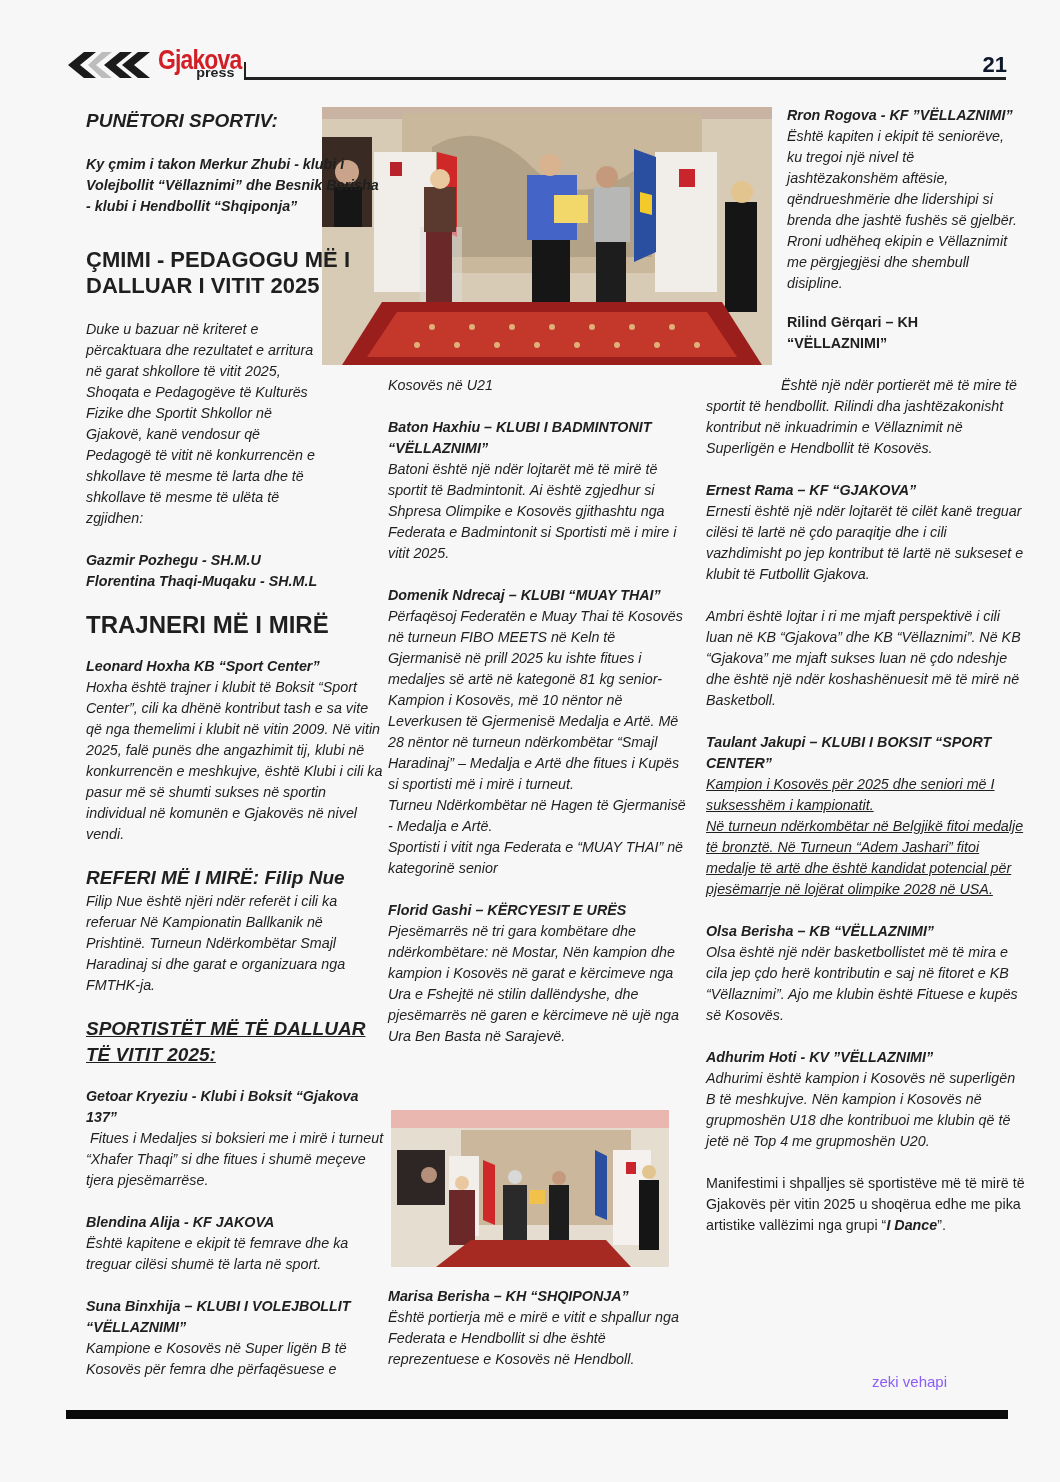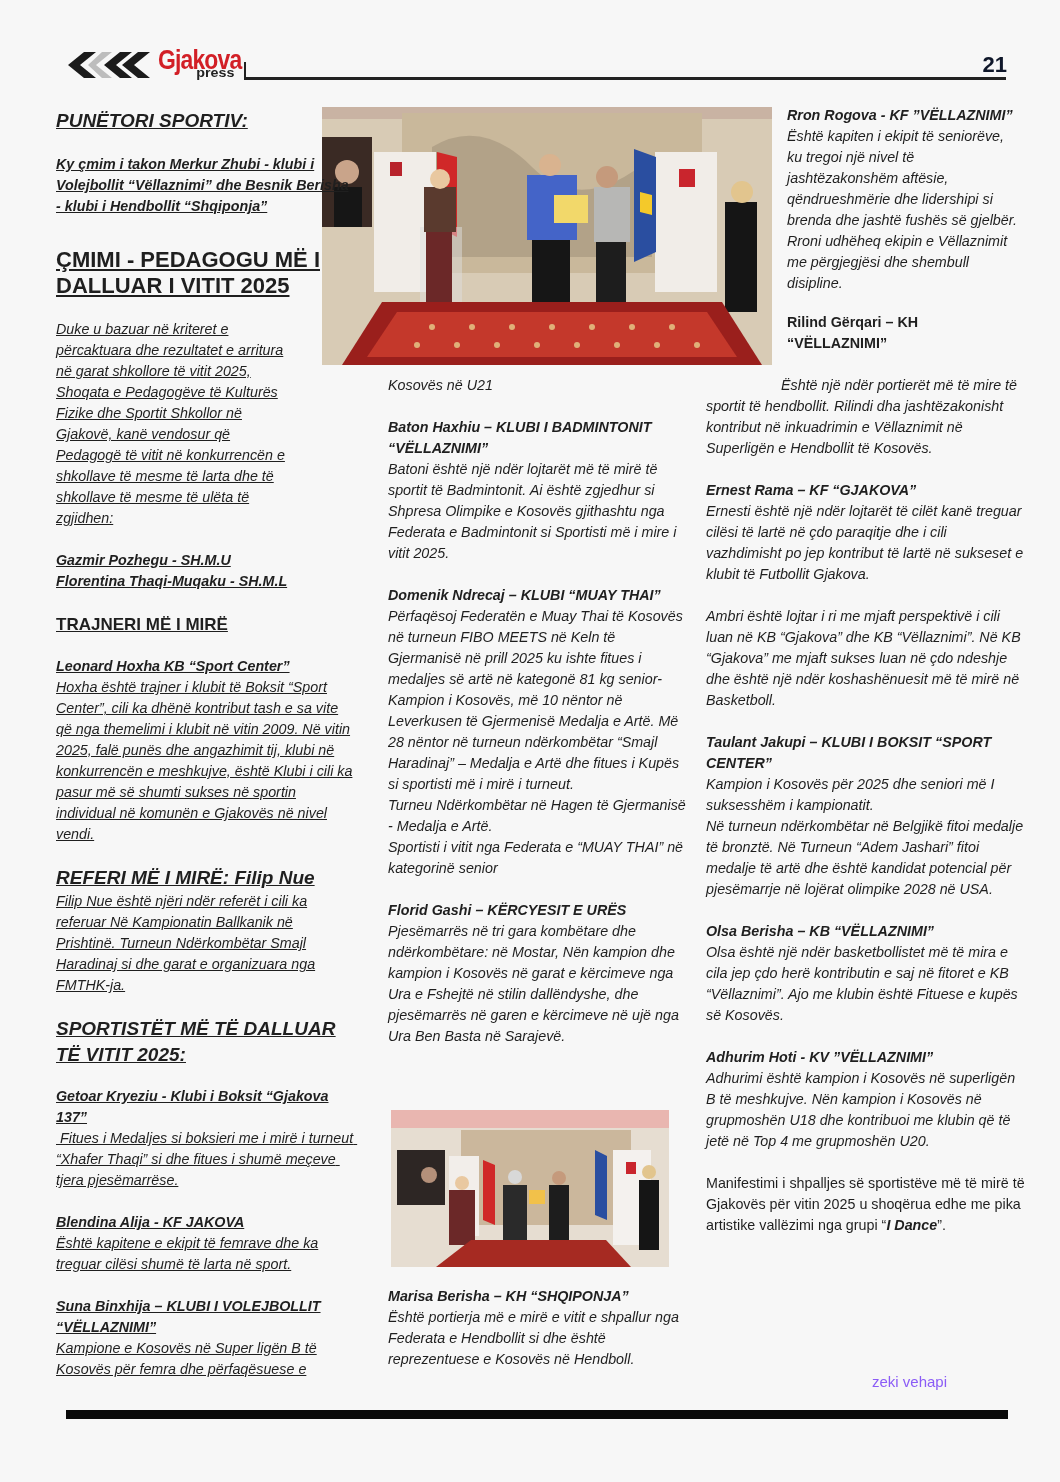--- a/index.html
+++ b/index.html
@@ -13,21 +13,21 @@
   .logo-sub{position:absolute;left:40px;top:18px;font-weight:900;font-size:13px;color:#222;line-height:13px;transform:scaleX(1.1);}
   .header-rule{position:absolute;left:178px;top:29px;width:762px;height:3px;background:#222;}
   .header-rule-v{position:absolute;left:178px;top:14px;width:2px;height:18px;background:#222;}
   .page-num{position:absolute;right:4px;top:4px;font-weight:900;font-size:22px;color:#0f172a;}
 
   .col{position:absolute;font-size:14.3px;line-height:21px;}
   .col p{margin:0;}
   .i{font-style:italic;}
   .b{font-weight:bold;}
   .h-it{font-style:italic;font-weight:bold;font-size:19px;line-height:26px;margin:0;}
-  .h-up{font-weight:bold;font-size:17px;line-height:26px;margin:0;}
+  .h-up{font-weight:bold;font-size:24px;line-height:26px;margin:0;}
   .u{text-decoration:underline;}
   .gap{height:21px;}
 
   .photo{position:absolute;overflow:hidden;background:#c9b79b;}
   .footer-bar{position:absolute;left:66px;top:1410px;width:942px;height:9px;background:#0a0a0a;}
   .author{position:absolute;left:872px;top:1373px;font-size:15px;color:#8b5cf6;}
 </style>
 </head>
 <body>
 
@@ -118,21 +118,21 @@
     <circle cx="124" cy="67" r="7" fill="#d8d8d8"></circle>
     <rect x="138" y="80" width="16" height="14" fill="#f2c14a"></rect>
     <rect x="158" y="75" width="20" height="62" fill="#1d1d1d"></rect>
     <circle cx="168" cy="68" r="7" fill="#c59a7c"></circle>
     <rect x="248" y="70" width="20" height="70" fill="#151515"></rect>
     <circle cx="258" cy="62" r="7" fill="#e2c58e"></circle>
     <polygon points="45,157 80,130 215,130 240,157" fill="#a62a22"></polygon>
   </svg>
 </div>
 
-<div class="col" style="left:56px;top:108px;width:300px;text-decoration:underline;">
+<div class="col" style="left:86px;top:108px;width:300px;">
   <p class="h-it">PUNËTORI SPORTIV:</p>
   <div style="height:20px"></div>
   <p class="i b">Ky çmim i takon Merkur Zhubi - klubi i Volejbollit “Vëllaznimi” dhe Besnik Berisha - klubi i Hendbollit “Shqiponja”</p>
   <div style="height:30px"></div>
   <p class="h-up" style="font-size:22px;">ÇMIMI - PEDAGOGU MË I DALLUAR I VITIT 2025</p>
   <div style="height:20px"></div>
   <p class="i" style="width:240px;">Duke u bazuar në kriteret e përcaktuara dhe rezultatet e arritura në garat shkollore të vitit 2025, Shoqata e Pedagogëve të Kulturës Fizike dhe Sportit Shkollor në Gjakovë, kanë vendosur që Pedagogë të vitit në konkurrencën e shkollave të mesme të larta dhe të shkollave të mesme të ulëta të zgjidhen:</p>
   <div class="gap"></div>
   <p class="i b">Gazmir Pozhegu - SH.M.U</p>
   <p class="i b">Florentina Thaqi-Muqaku - SH.M.L</p>
@@ -184,21 +184,21 @@
 </div>
 <div class="col" style="left:706px;top:375px;width:320px;">
   <p class="i" style="text-indent:75px;">Është një ndër portierët më të mire të sportit të hendbollit. Rilindi dha jashtëzakonisht kontribut në inkuadrimin e Vëllaznimit në Superligën e Hendbollit të Kosovës.</p>
   <div class="gap"></div>
   <p class="i b">Ernest Rama – KF “GJAKOVA”</p>
   <p class="i">Ernesti është një ndër lojtarët të cilët kanë treguar cilësi të lartë në çdo paraqitje dhe i cili vazhdimisht po jep kontribut të lartë në sukseset e klubit të Futbollit Gjakova.</p>
   <div class="gap"></div>
   <p class="i">Ambri është lojtar i ri me mjaft perspektivë i cili luan në KB “Gjakova” dhe KB “Vëllaznimi”. Në KB “Gjakova” me mjaft sukses luan në çdo ndeshje dhe është një ndër koshashënuesit më të mirë në Basketboll.</p>
   <div class="gap"></div>
   <p class="i b">Taulant Jakupi – KLUBI I BOKSIT “SPORT CENTER”</p>
-  <p class="i" style="white-space:pre-line;">Kampion i Kosovës për 2025 dhe seniori më I suksesshëm i kampionatit.
+  <p class="i" style="white-space:pre-line;text-decoration:underline;">Kampion i Kosovës për 2025 dhe seniori më I suksesshëm i kampionatit.
 Në turneun ndërkombëtar në Belgjikë fitoi medalje të bronztë. Në Turneun “Adem Jashari” fitoi medalje të artë dhe është kandidat potencial për pjesëmarrje në lojërat olimpike 2028 në USA.</p>
   <div class="gap"></div>
   <p class="i b">Olsa Berisha – KB “VËLLAZNIMI”</p>
   <p class="i">Olsa është një ndër basketbollistet më të mira e cila jep çdo herë kontributin e saj në fitoret e KB “Vëllaznimi”. Ajo me klubin është Fituese e kupës së Kosovës.</p>
   <div class="gap"></div>
   <p class="i b">Adhurim Hoti -  KV ”VËLLAZNIMI”</p>
   <p class="i">Adhurimi është kampion i Kosovës në superligën B të meshkujve. Nën kampion i Kosovës në grupmoshën U18 dhe kontribuoi me klubin që të jetë në Top 4 me grupmoshën U20.</p>
   <div class="gap"></div>
   <p><span>Manifestimi i shpalljes së sportistëve më të mirë të Gjakovës për vitin 2025 u shoqërua edhe me pika artistike vallëzimi nga grupi “</span><span class="i b">I Dance</span><span>”.</span></p>
 </div>

